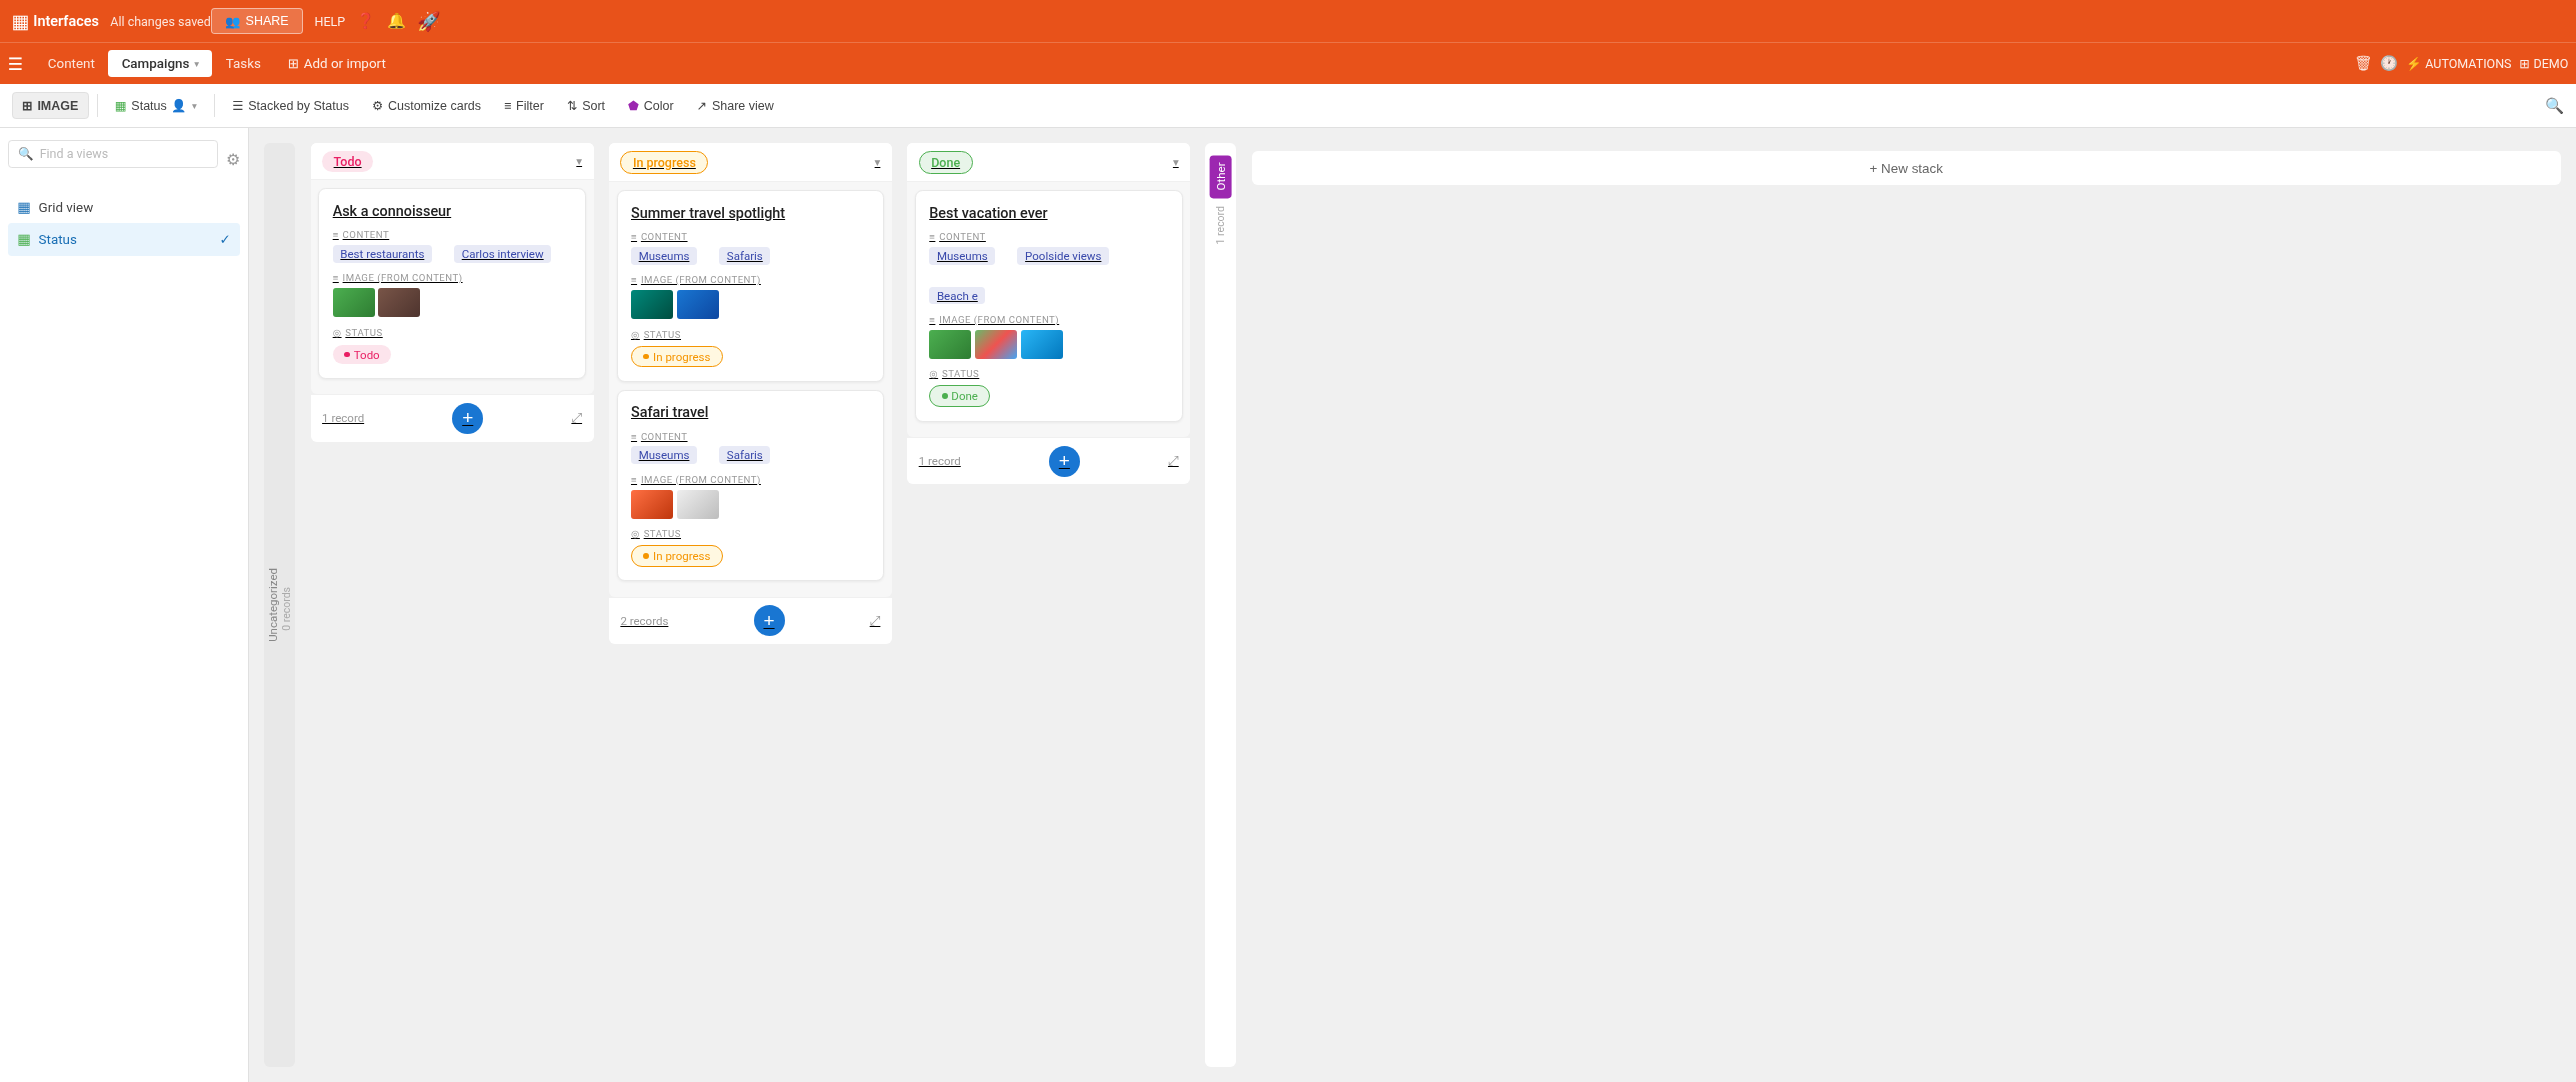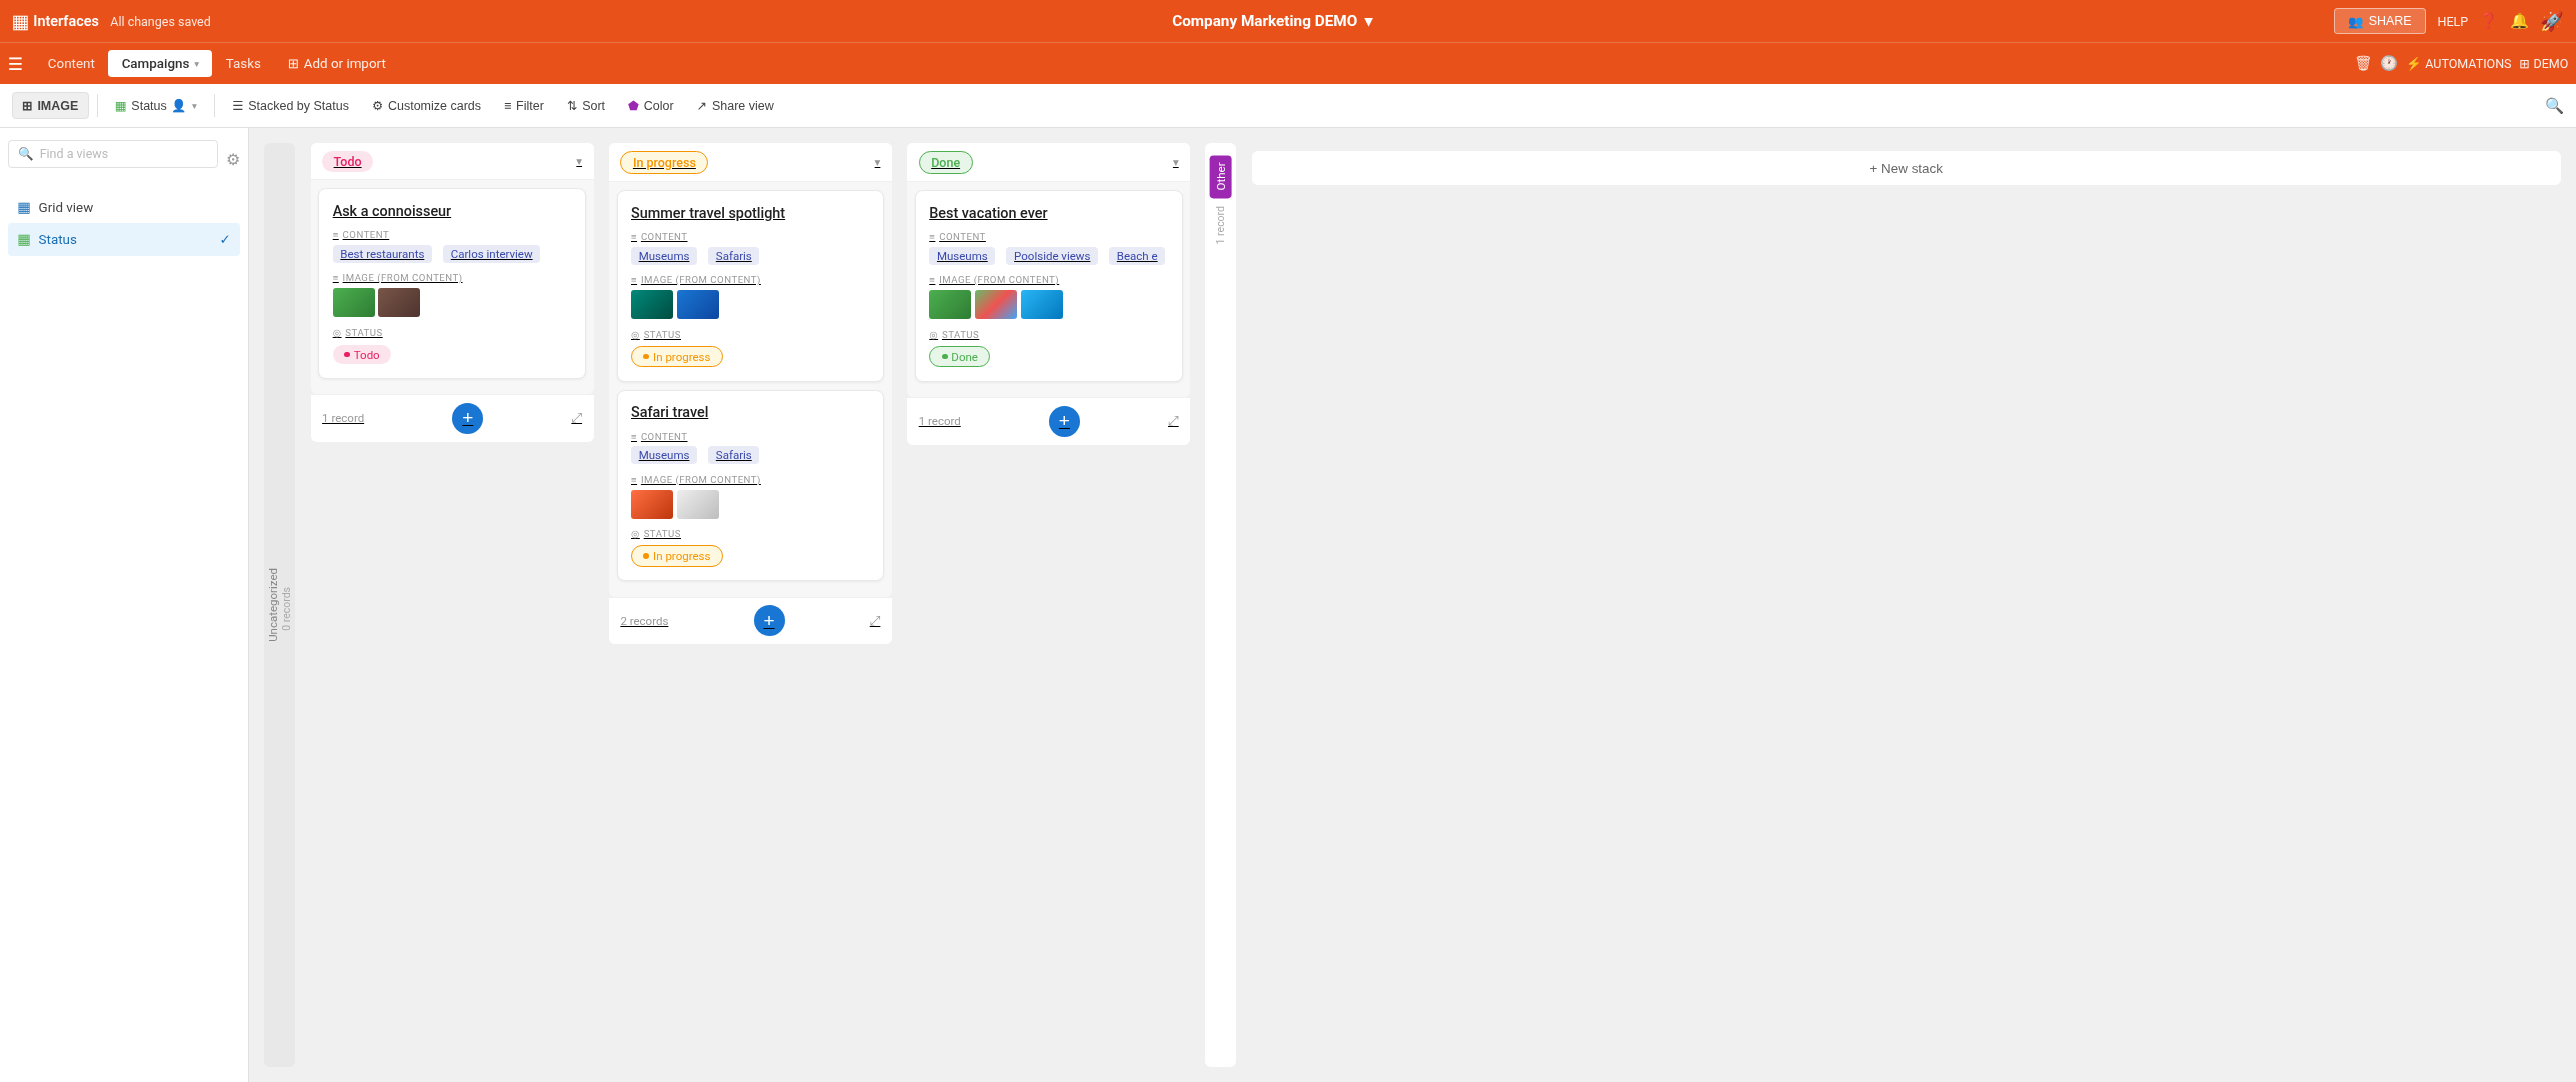--- a/index.html
+++ b/index.html
@@ -244,21 +244,21 @@
       margin-bottom: 9.6px;
     }
     .card-field-label {
       font-size: 9.6px;
       color: #999;
       text-transform: uppercase;
       letter-spacing: 0.5px;
       display: flex; align-items: center; gap: 3.8px;
       margin-bottom: 4.8px;
     }
-    .card-tags { display: flex; flex-wrap: wrap; gap: 11px; margin-bottom: 9.6px; }
+    .card-tags { display: flex; flex-wrap: wrap; gap: 22px; margin-bottom: 9.6px; }
     .card-tag {
       background: #e8eaf6;
       color: #3949ab;
       font-size: 11.5px;
       padding: 1.9px 7.7px;
       border-radius: 3.8px;
     }
     .card-images { display: flex; gap: 3.8px; margin-bottom: 9.6px; }
     .card-img {
       width: 42px; height: 29px;
@@ -374,24 +374,20 @@
       padding: 0 7.7px 7.7px;
     }
   </style>
 </head>
 <body>
 
 <div class="top-nav">
   <span style="font-size:19px; margin-right:3.8px;">▦</span>
   <span style="font-weight:600; font-size:14.4px;">Interfaces</span>
   <span class="top-nav-saved" style="margin-left:11.5px;text-align:right;">All changes saved</span>
-  <span class="top-nav-title">
-    <span>Company Marketing DEMO</span>
-    <span style="margin-left:3.8px;">▾</span>
-  </span>
   <div class="top-nav-right">
     <button class="share-btn">
       <span>👥</span>
       <span>SHARE</span>
     </button>
     <span class="top-nav-text">HELP</span>
     <span style="color:white; font-size:15.3px;">❓</span>
     <span style="color:white; font-size:15.3px;">🔔</span>
     <span style="color:white; font-size:19px;">🚀</span>
   </div>

